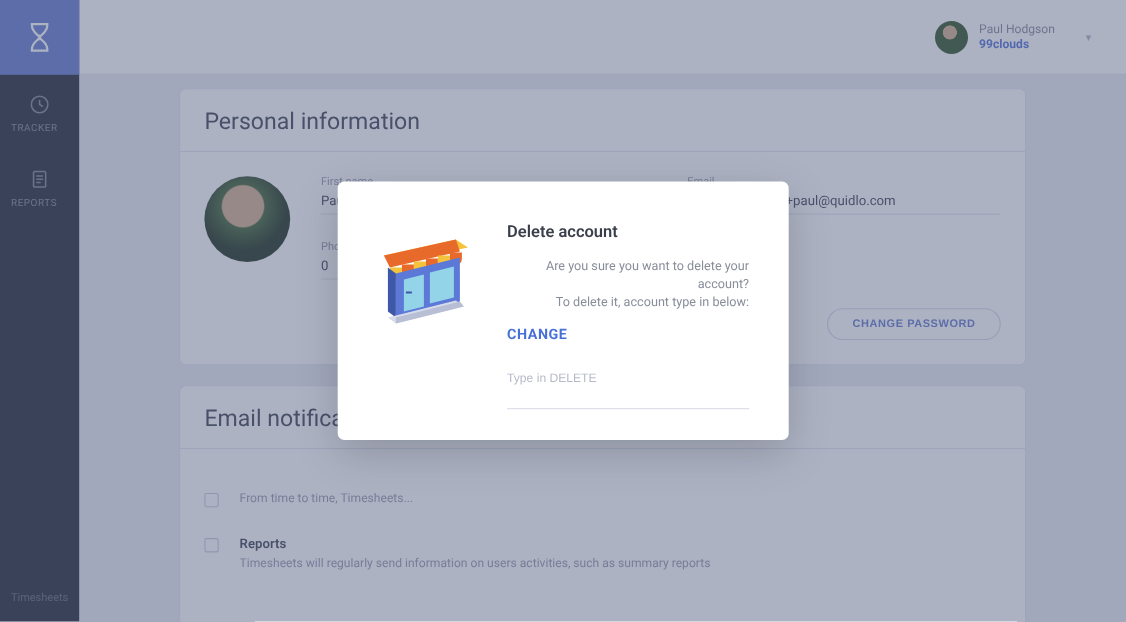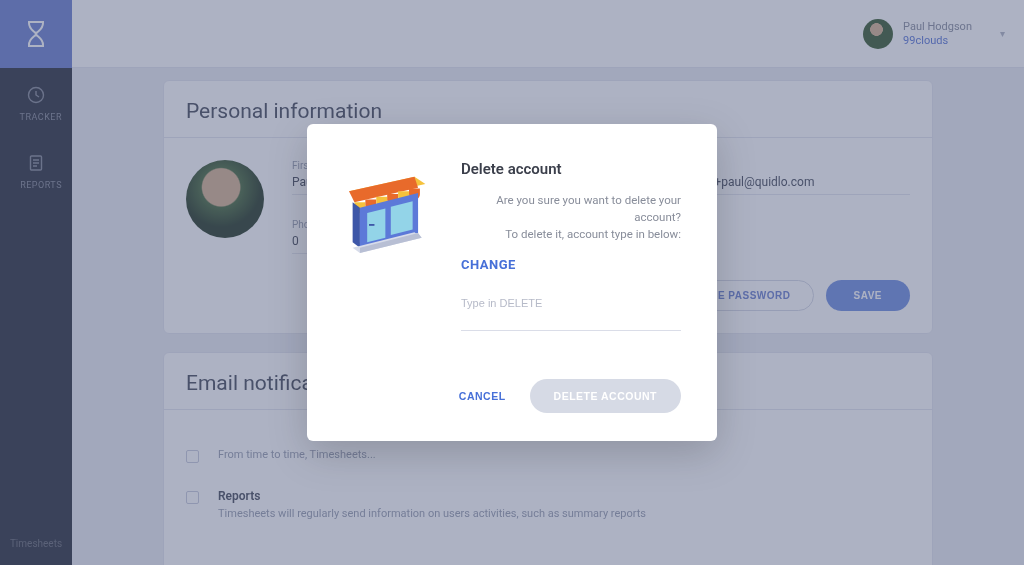--- a/index.html
+++ b/index.html
@@ -3,31 +3,31 @@
   <meta charset="utf-8">
   <style>
     * { box-sizing: border-box; margin: 0; padding: 0; }
     body { font-family: -apple-system, BlinkMacSystemFont, "Segoe UI", Roboto, sans-serif; background: #ebedf3; width: 1024px; height: 565px; overflow: hidden; position: relative; }
     
     .app { display: flex; width: 100%; height: 100%; }
     
     .sidebar { width: 72px; background: #2f3440; display: flex; flex-direction: column; align-items: center; padding-top: 0; position: relative; }
     .logo-area { width: 72px; height: 68px; background: #6d82cf; display: flex; align-items: center; justify-content: center; }
     .logo-icon { width: 24px; height: 28px; }
-    .nav-item { width: 52px; text-align: right; padding: 18px 0 14px; color: #888d9a; font-size: 9px; letter-spacing: 0.5px; cursor: pointer; }
+    .nav-item { width: 52px; text-align: left; padding: 18px 0 14px; color: #888d9a; font-size: 9px; letter-spacing: 0.5px; cursor: pointer; }
     .nav-item .icon { display: block; margin: 0 auto 8px; width: 18px; height: 18px; }
     .sidebar-footer { position: absolute; bottom: 16px; width: 100%; text-align: center; color: #6a6e78; font-size: 10px; }
     
     .topbar-and-main { flex: 1; display: flex; flex-direction: column; height: 100%; }
-    .topbar { height: 68px; background: #ffffff; display: flex; align-items: center; justify-content: flex-end; padding: 0 19px; border-bottom: 1px solid #e4e6ee; }
+    .topbar { height: 68px; background: #ffffff; display: flex; align-items: center; justify-content: flex-end; padding: 0 32px; border-bottom: 1px solid #e4e6ee; }
     .user-area { display: flex; align-items: center; gap: 10px; }
     .avatar-small { width: 30px; height: 30px; border-radius: 50%; background: radial-gradient(circle at 45% 35%, #d7b493 24%, #3c5e33 26%); }
     .user-text { display: flex; flex-direction: column; line-height: 1.2; }
     .user-name { font-size: 11px; color: #8a8f9f; }
-    .user-org { font-size: 11px; color: #5c79d8; font-weight: 400; }
+    .user-org { font-size: 11px; color: #5c79d8; font-weight: 700; }
     .chevron-down { margin-left: 18px; color: #b3b7c4; font-size: 10px; }
     
     .main { flex: 1; overflow-y: auto; padding: 12px 36px; }
     .content-wrap { max-width: 770px; margin: 0 auto; }
     
     .card { background: #ffffff; border: 1px solid #e4e6ee; border-radius: 6px; margin-bottom: 18px; }
     .card-title { font-size: 21px; color: #4a4f5e; padding: 18px 22px 14px; font-weight: 400; }
     .card-body { border-top: 1px solid #e4e6ee; padding: 22px 22px 22px; }
     
     .personal-row { display: flex; align-items: flex-start; gap: 28px; }
@@ -118,21 +118,20 @@
                   <span class="field-value">radoslaw.holewa+paul@quidlo.com</span>
                 </div>
                 <div class="field">
                   <span class="field-label">Phone</span>
                   <span class="field-value">0</span>
                 </div>
               </div>
             </div>
             <div class="card-actions">
               <button class="btn-outline">CHANGE PASSWORD</button>
-              <button class="btn-primary">SAVE</button>
             </div>
           </div>
         </div>
 
         <div class="card">
           <div class="card-title">Email notification settings</div>
           <div class="card-body">
             <div class="notif-item">
               <div class="checkbox"></div>
               <div class="notif-desc">From time to time, Timesheets...</div>
@@ -178,18 +177,14 @@
       <div class="modal-content">
         <div class="modal-title">Delete account</div>
         <div class="modal-text">
           <span>Are you sure you want to delete your account?</span><br>
           <span>To delete it, account type in below:</span>
         </div>
         <div class="modal-keyword">CHANGE</div>
         <input class="modal-input" type="text" placeholder="Type in DELETE" style="">
       </div>
     </div>
-    <div class="modal-actions">
-      <button class="btn-link">CANCEL</button>
-      <button class="btn-disabled">DELETE ACCOUNT</button>
-    </div>
   </div>
 </div>
 
 </body></html>

